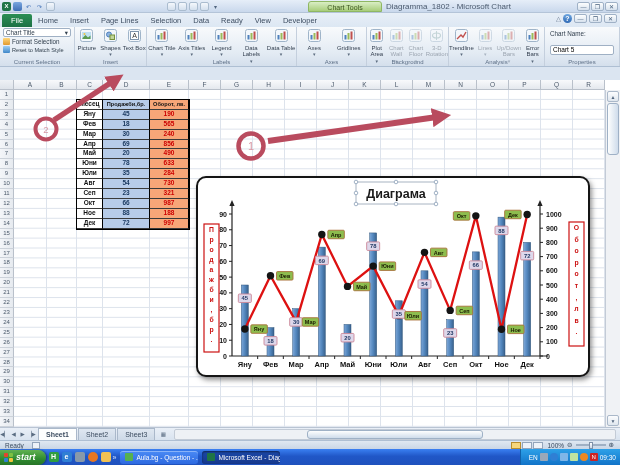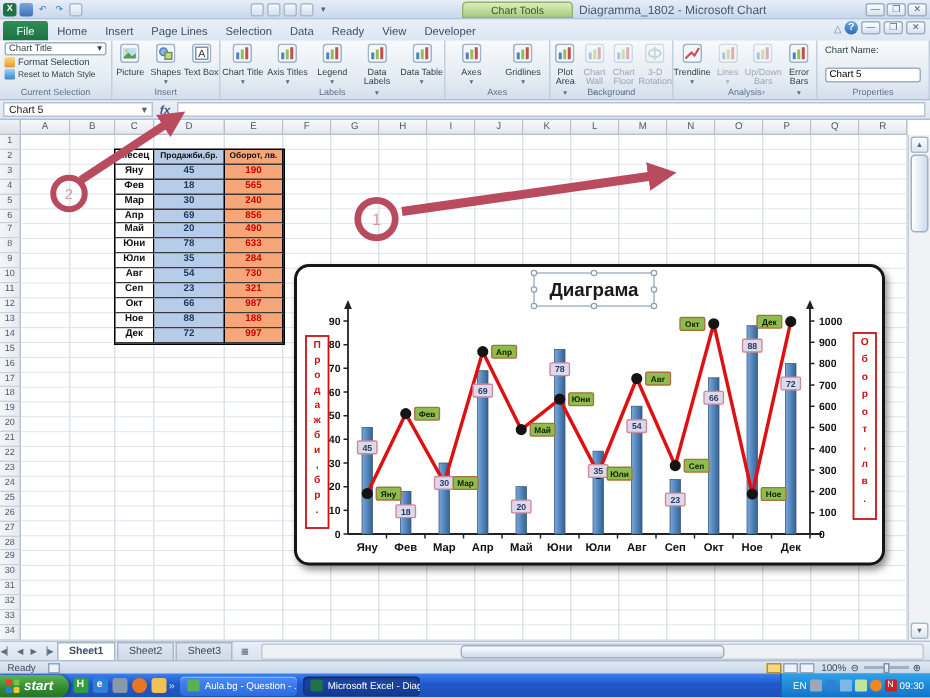--- a/index.html
+++ b/index.html
@@ -331,28 +331,20 @@
           <div class="rgroup-label">Analysis</div>
         </div>
       </span>
     <div class="rgroup props" style="width:75px">
       <div style="font-size:6.3px; color:#33414f; margin:3px 0 1px 5px">Chart Name:</div>
       <input style="margin-left: 5px;" value="Chart 5">
       <div class="rgroup-label">Properties</div>
     </div>
   </div>
 
-  <div id="fbar" class="abs">
-    <div id="namebox">
-      <span>Chart 5</span>
-        <span style="color:#51657e">▾</span>
-    </div>
-    <div id="fxbtn">fx</div>
-    <div id="ffield"></div>
-  </div>
 
   <div id="grid" class="abs">
     <div id="cells">
         <div class="vline" style="left: 32px;"></div>
         <div class="vline" style="left: 62px;"></div>
         <div class="vline" style="left: 88px;"></div>
         <div class="vline" style="left: 135px;"></div>
         <div class="vline" style="left: 174px;"></div>
         <div class="vline" style="left: 206px;"></div>
         <div class="vline" style="left: 238px;"></div>

